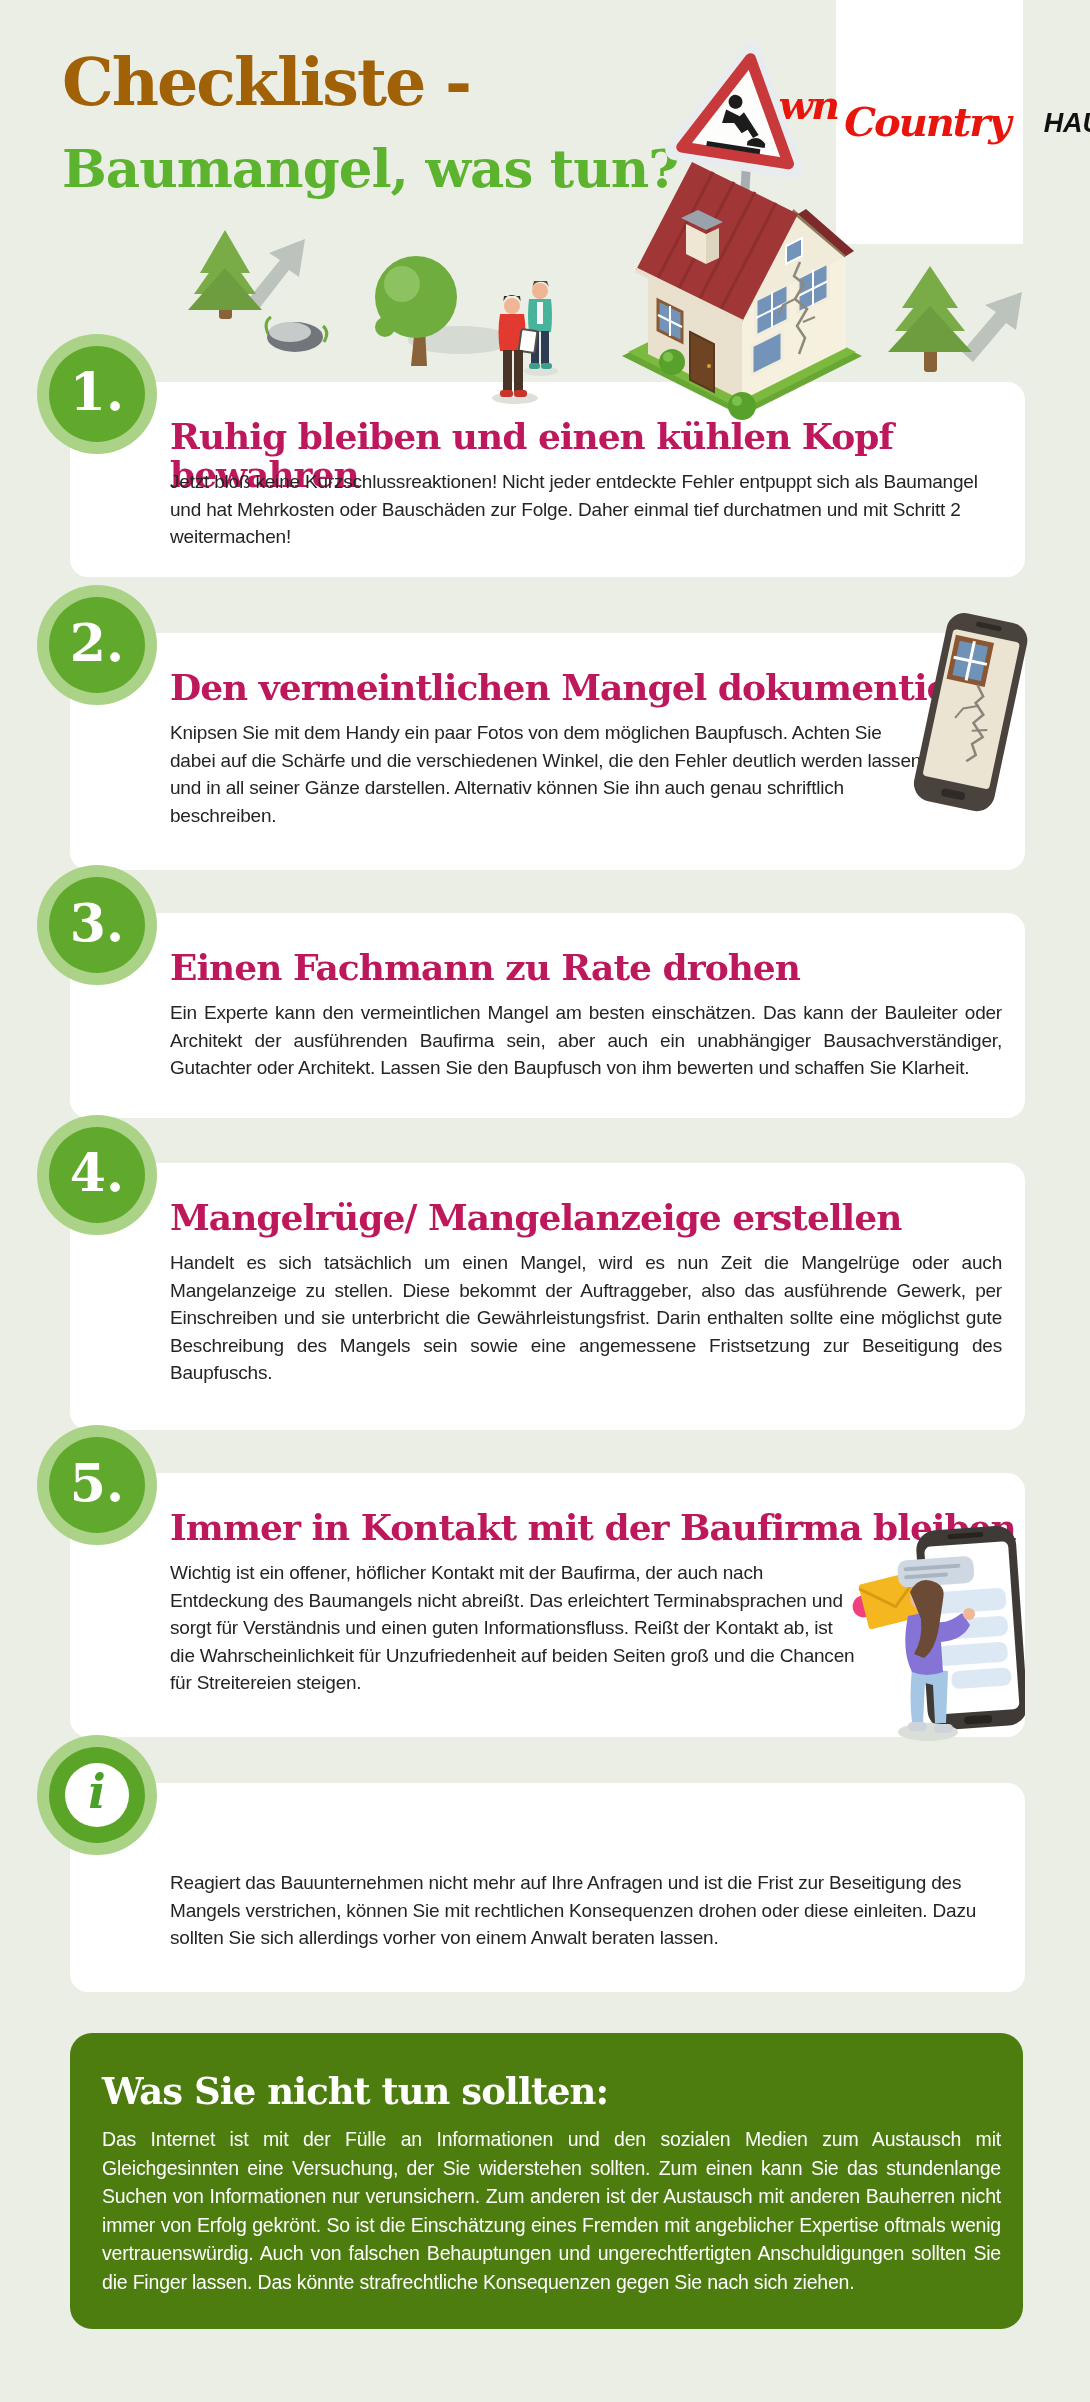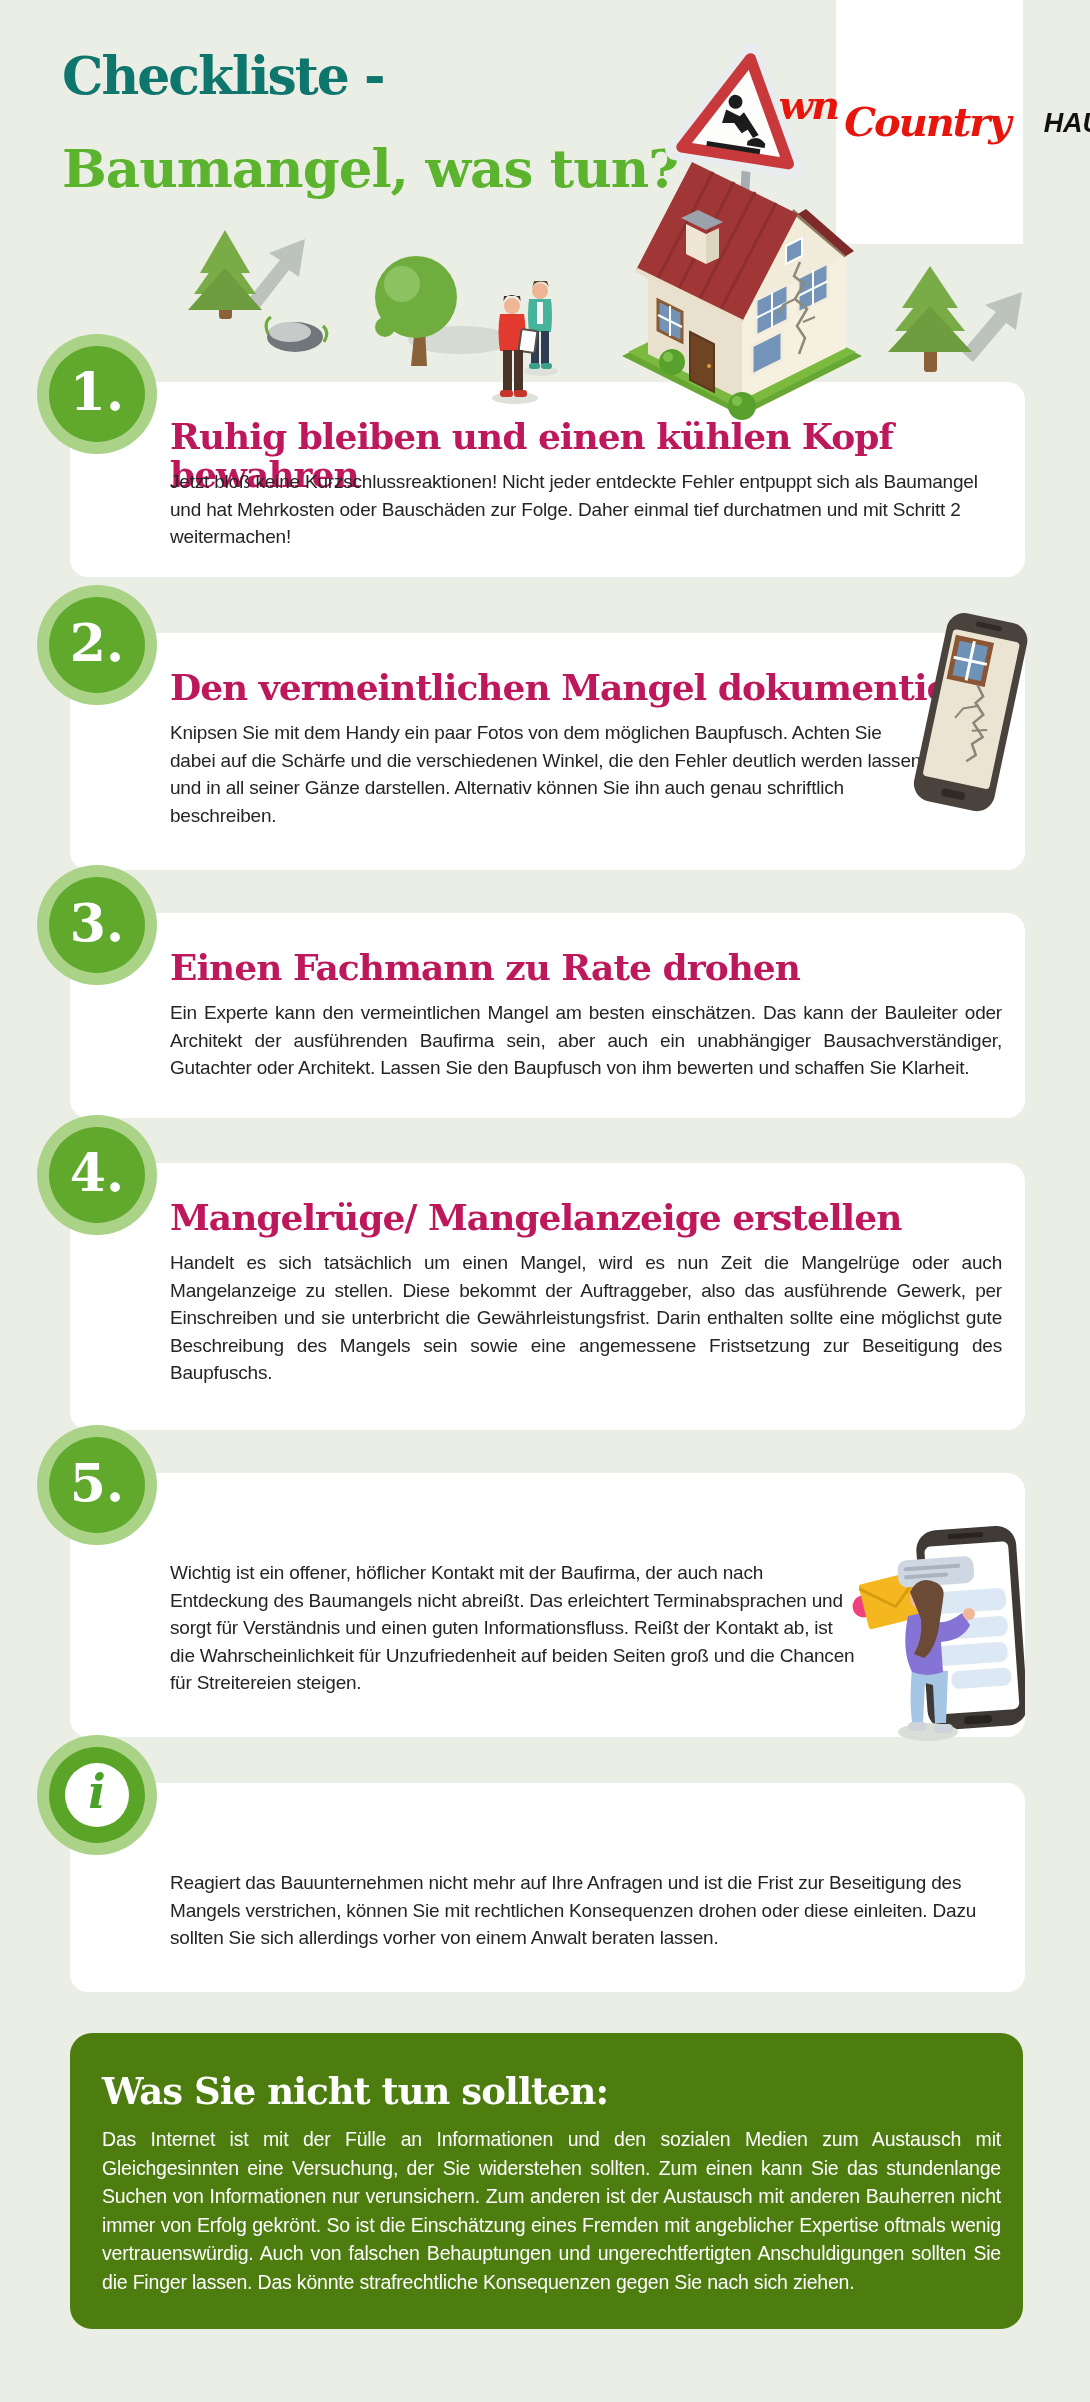--- a/index.html
+++ b/index.html
@@ -5,21 +5,21 @@
   html,body{margin:0;padding:0;background:#e4e7de;}
   .page{
     position:relative;width:1090px;height:2402px;margin:0 auto;
     background:#ebeee5;overflow:hidden;
     font-family:"Liberation Sans",sans-serif;color:#222;
   }
   
   .title{
     position:absolute;left:62px;top:50px;margin:0;
     font-family:"DejaVu Serif",serif;font-weight:700;
-    font-size:52px;line-height:1;letter-spacing:-2px;color:#0f766e;
+    font-size:65px;line-height:1;letter-spacing:-2px;color:#a16207;
   }
   .subtitle{
     position:absolute;left:62px;top:142px;margin:0;
     font-family:"DejaVu Serif",serif;font-weight:700;
     font-size:53px;line-height:1;letter-spacing:-1px;color:#5cb32e;
   }
   .logo-box{
     position:absolute;left:836px;top:0;width:187px;height:244px;
     background:#ffffff;display:flex;flex-direction:row;
     align-items:center;justify-content:center;
@@ -269,20 +269,21 @@
     <h2>Mangelrüge/ Mangelanzeige erstellen</h2>
     <p>Handelt es sich tatsächlich um einen Mangel, wird es nun Zeit die Mangelrüge oder auch Mangelanzeige zu stellen. Diese bekommt der Auftraggeber, also das ausführende Gewerk, per Einschreiben und sie unterbricht die Gewährleistungsfrist. Darin enthalten sollte eine möglichst gute Beschreibung des Mangels sein sowie eine angemessene Fristsetzung zur Beseitigung des Baupfuschs.</p>
   </section>
 
   <div class="badge" style="top:1425px">
     <div class="badge-core">
         <span>5.</span>
       </div>
   </div>
   <section class="card w690" style="top:1473px;height:264px">
+    <h2>Immer in Kontakt mit der Baufirma bleiben</h2>
     <p>Wichtig ist ein offener, höflicher Kontakt mit der Baufirma, der auch nach Entdeckung des Baumangels nicht abreißt. Das erleichtert Terminabsprachen und sorgt für Verständnis und einen guten Informationsfluss. Reißt der Kontakt ab, ist die Wahrscheinlichkeit für Unzufriedenheit auf beiden Seiten groß und die Chancen für Streitereien steigen.</p>
   </section>
   <svg class="illu" style="left:850px;top:1520px;width:175px;height:225px" viewBox="0 0 175 225">
 
     <g transform="rotate(-14 40 85)">
       <circle cx="14" cy="80" r="11" fill="#f0417e"></circle>
       <rect x="14" y="58" width="62" height="46" rx="3" fill="#f4b71f"></rect>
       <path d="M14,62 l31,26 l31,-26" stroke="#d99b12" stroke-width="3" fill="none"></path>
     </g>
 

